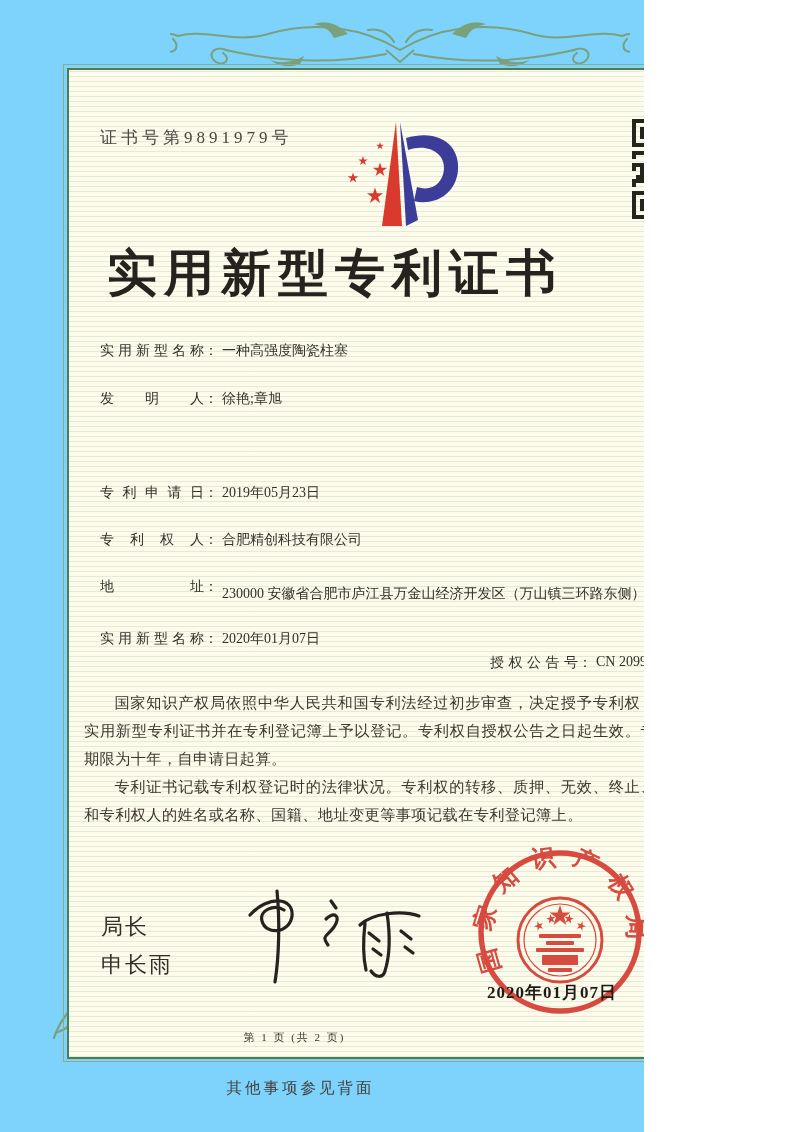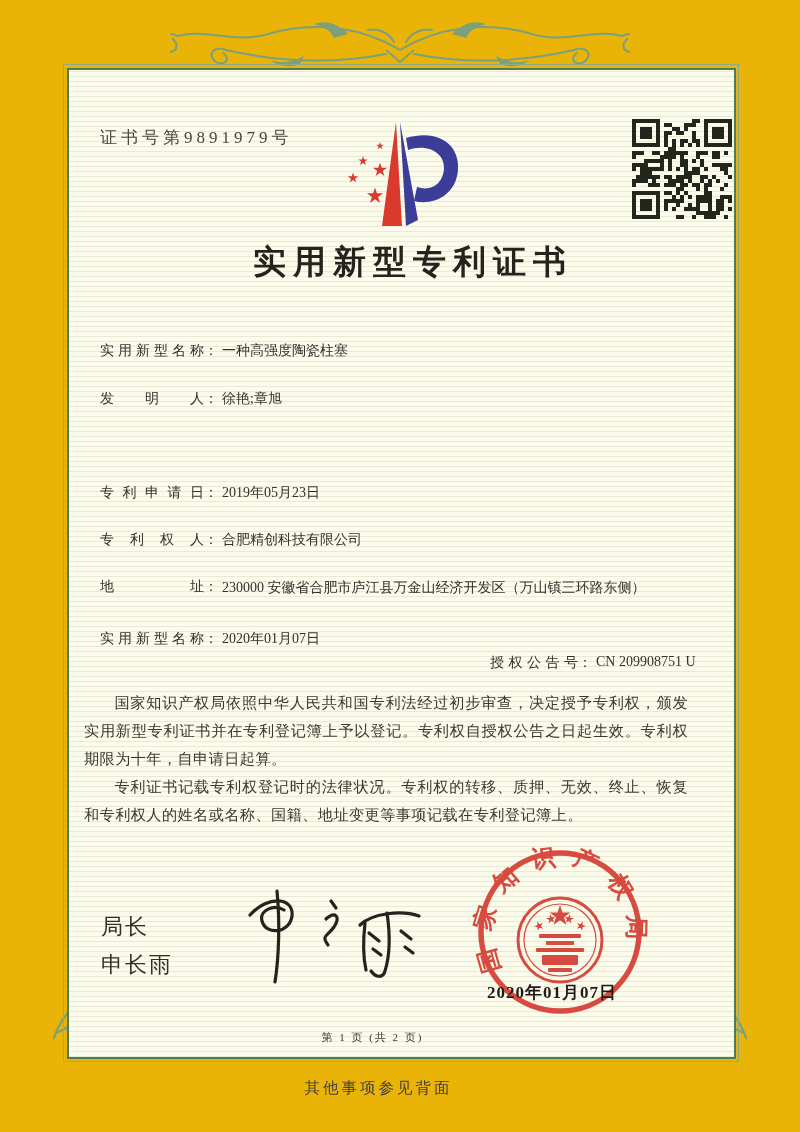--- a/index.html
+++ b/index.html
@@ -1,41 +1,41 @@
 <!DOCTYPE html>
 <html><head>
 <meta charset="utf-8">
 <style>
   html,body{margin:0;padding:0;background:#ffffff;}
-  .page{position:relative;width:800px;height:1132px;background:#eab308;overflow:hidden;
+  .page{position:relative;width:644px;height:1132px;background:#7dd3fc;overflow:hidden;
         font-family:"Liberation Serif","DejaVu Serif",serif;color:#2e2b26;}
   .abs{position:absolute;}
 
   
   .orn{color:#7aa07c;}
 
   
   .frame-outer{left:63px;top:64px;width:674px;height:996px;border:1.5px solid #8aab8c;}
   .frame-inner{position:absolute;inset:2.5px;border:2.5px solid #4e7d52;
        background:#fcfbec;
        background-image:repeating-linear-gradient(0deg,
           rgba(135,170,115,.20) 0px, rgba(135,170,115,.20) 1px,
           rgba(252,251,236,0) 1px, rgba(252,251,236,0) 5px);}
 
   .cert-no{left:100px;top:126px;font-size:17px;letter-spacing:4px;color:#4a463f;}
   .logo{left:330px;top:108px;}
   .qr{left:630px;top:117px;width:104px;height:104px;}
 
-  .title{left:0;right:0;top:240px;text-align:center;font-size:33px;font-weight:bold;
+  .title{left:0;right:0;top:240px;text-align:center;font-size:50px;font-weight:bold;
          letter-spacing:7px;color:#26231e;padding-left:26px;}
   .field{position:absolute;left:100px;white-space:nowrap;font-size:14px;color:#33302a;}
   .flabel{display:inline-block;width:104px;text-align:justify;text-align-last:justify;vertical-align:top;}
   .fcolon{display:inline-block;width:14px;vertical-align:top;}
   .fvalue{display:inline-block;margin-left:4px;vertical-align:top;}
-  .fvalue.wrap{white-space:normal;width:474px;line-height:19px;}
+  .fvalue.wrap{white-space:normal;width:474px;line-height:31px;}
 
   .grant2{position:absolute;left:390px;top:0;white-space:nowrap;margin-top:24px;}
   .flabel5{display:inline-block;width:88px;text-align:justify;text-align-last:justify;vertical-align:top;}
 
   .paras{left:84px;top:662px;width:604px;font-size:15.2px;line-height:28px;
          letter-spacing:.4px;color:#3c372f;text-align:justify;margin-top:27px;}
   .paras p{margin:0;text-indent:2em;}
 
   .signer{font-size:22px;color:#33302a;letter-spacing:2px;}
   .sig-svg{left:222px;top:883px;}

